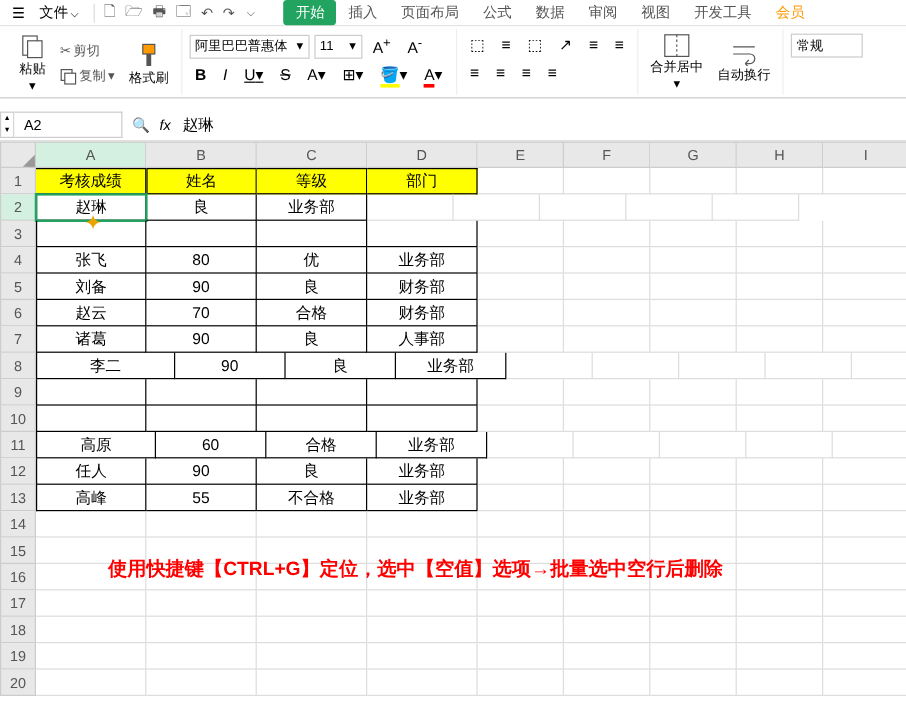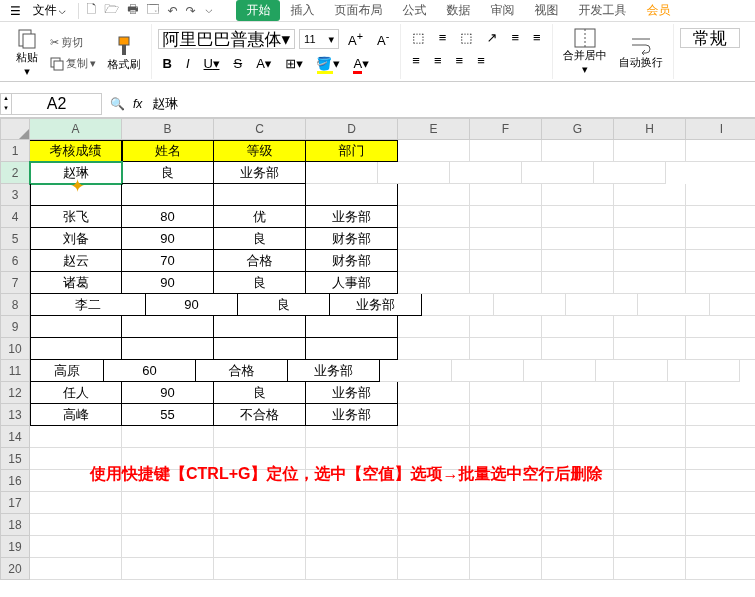--- a/index.html
+++ b/index.html
@@ -16,33 +16,33 @@
     .menubar .tab.active { background: #22a35f; color: #fff; border-radius: 3px; }
     .menubar .right { margin-left: auto; color: #f90; }
     
     .ribbon { display: flex; align-items: stretch; background: #fff; border-bottom: 1px solid #ccc; height: 60px; padding: 2px 6px; }
     .ribbon-group { display: flex; flex-direction: column; padding: 0 6px; border-right: 1px solid #eee; }
     .ribbon-group:last-child { border-right: none; }
     .rg-row { display: flex; align-items: center; gap: 4px; flex: 1; }
     .rg-btn { display: flex; align-items: center; gap: 2px; padding: 2px 4px; cursor: pointer; color: #555; font-size: 11px; }
     .rg-btn svg { width: 14px; height: 14px; }
     .rg-big { display: flex; flex-direction: column; align-items: center; padding: 4px; cursor: pointer; font-size: 11px; }
-    .font-select { border: 1px solid #ccc; padding: 2px 4px; font-size: 17px; min-width: 100px; height: 20px; display: flex; align-items: center; justify-content: center; }
+    .font-select { border: 1px solid #ccc; padding: 2px 4px; font-size: 11px; min-width: 100px; height: 20px; display: flex; align-items: center; justify-content: space-between; }
     .size-select { border: 1px solid #ccc; padding: 2px 4px; font-size: 11px; width: 40px; height: 20px; display: flex; align-items: center; justify-content: space-between; }
     .style-btn { padding: 2px 5px; cursor: pointer; font-size: 13px; }
     .style-btn.bold { font-weight: bold; }
     .style-btn.italic { font-style: italic; }
     .style-btn.underline { text-decoration: underline; }
     .style-btn.strike { text-decoration: line-through; }
     
     .formula-bar { display: flex; align-items: center; border-bottom: 1px solid #ccc; height: 28px; margin-top: 8px; }
     .name-box { display: flex; }
     .name-scroll { display: flex; flex-direction: column; width: 12px; border: 1px solid #ccc; }
     .name-scroll span { height: 10px; font-size: 7px; text-align: center; cursor: pointer; }
-    .name-input { border: 1px solid #ccc; border-left: none; padding: 2px 8px; width: 90px; text-align: center; font-size: 16px; height: 22px; }
+    .name-input { border: 1px solid #ccc; border-left: none; padding: 2px 8px; width: 90px; text-align: left; font-size: 12px; height: 22px; }
     .fx-area { display: flex; align-items: center; gap: 8px; padding: 0 8px; flex: 1; }
     .fx-icon { color: #888; cursor: pointer; }
     .fx-label { font-style: italic; text-align: right; }
     .fx-input { border: none; flex: 1; font-size: 13px; padding: 2px; outline: none; }
     
     .sheet-wrap { display: flex; height: calc(100% - 118px); overflow: hidden; }
     .corner { width: 30px; height: 22px; background: #e8e8e8; border: 1px solid #ccc; flex-shrink: 0; }
     .corner-tri { width: 0; height: 0; border: 5px solid transparent; border-bottom-color: #999; border-right-color: #999; margin: 10px 0 0 18px; }
     .col-headers { display: flex; height: 22px; }
     .col-h { border: 1px solid #ccc; border-left: none; background: #e8e8e8; display: flex; align-items: center; justify-content: center; font-size: 12px; color: #555; }
@@ -355,21 +355,21 @@
               <div class="cell bordered" style="width: 92px;"></div>
               <div class="cell bordered" style="width: 92px;"></div>
               <div class="cell bordered" style="width: 92px;"></div>
               <div class="cell" style="width: 72px;"></div>
               <div class="cell" style="width: 72px;"></div>
               <div class="cell" style="width: 72px;"></div>
               <div class="cell" style="width: 72px;"></div>
               <div class="cell" style="width: 72px;"></div>
             </div>
             <div class="row">
-              <div class="cell bordered brd-left" style="width: 74px; font-family: Liberation Serif, serif;">高原</div>
+              <div class="cell bordered brd-left" style="width: 100px; font-family: Liberation Serif, serif;">高原</div>
               <div class="cell bordered" style="width: 92px;">60</div>
               <div class="cell bordered" style="width: 92px;">合格</div>
               <div class="cell bordered" style="width: 92px;">业务部</div>
               <div class="cell" style="width: 72px;"></div>
               <div class="cell" style="width: 72px;"></div>
               <div class="cell" style="width: 72px;"></div>
               <div class="cell" style="width: 72px;"></div>
               <div class="cell" style="width: 72px;"></div>
             </div>
             <div class="row">

